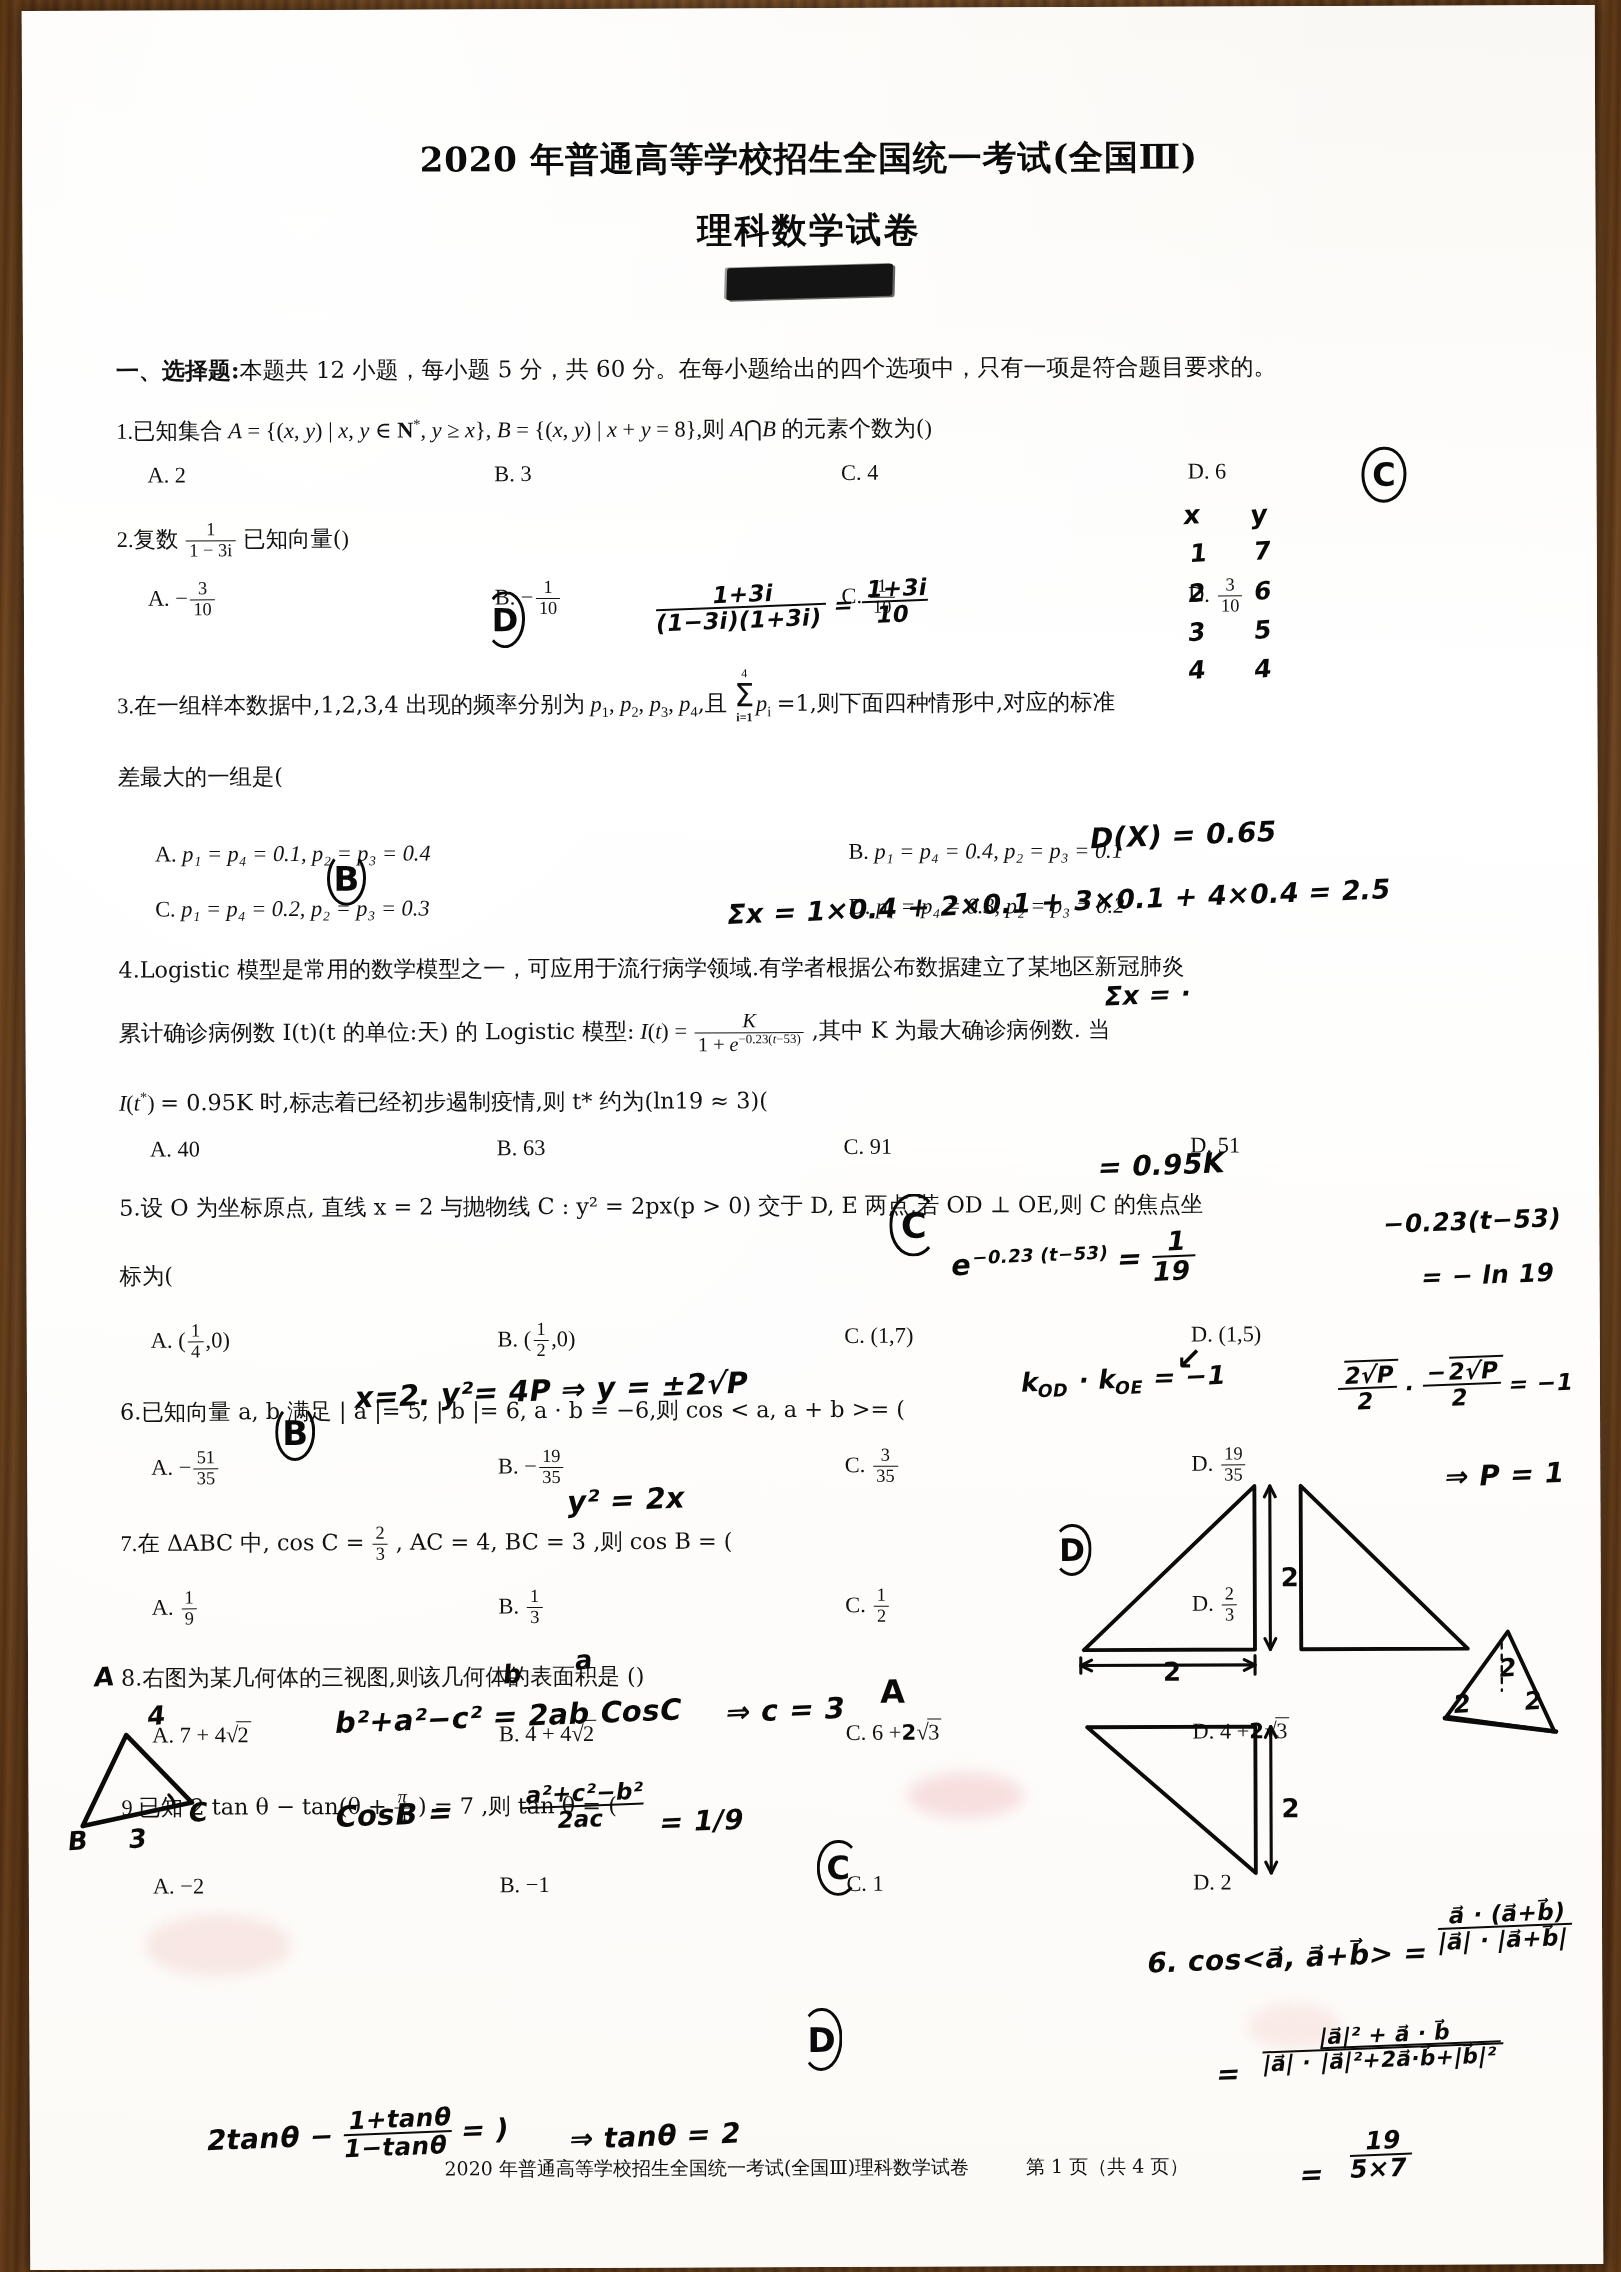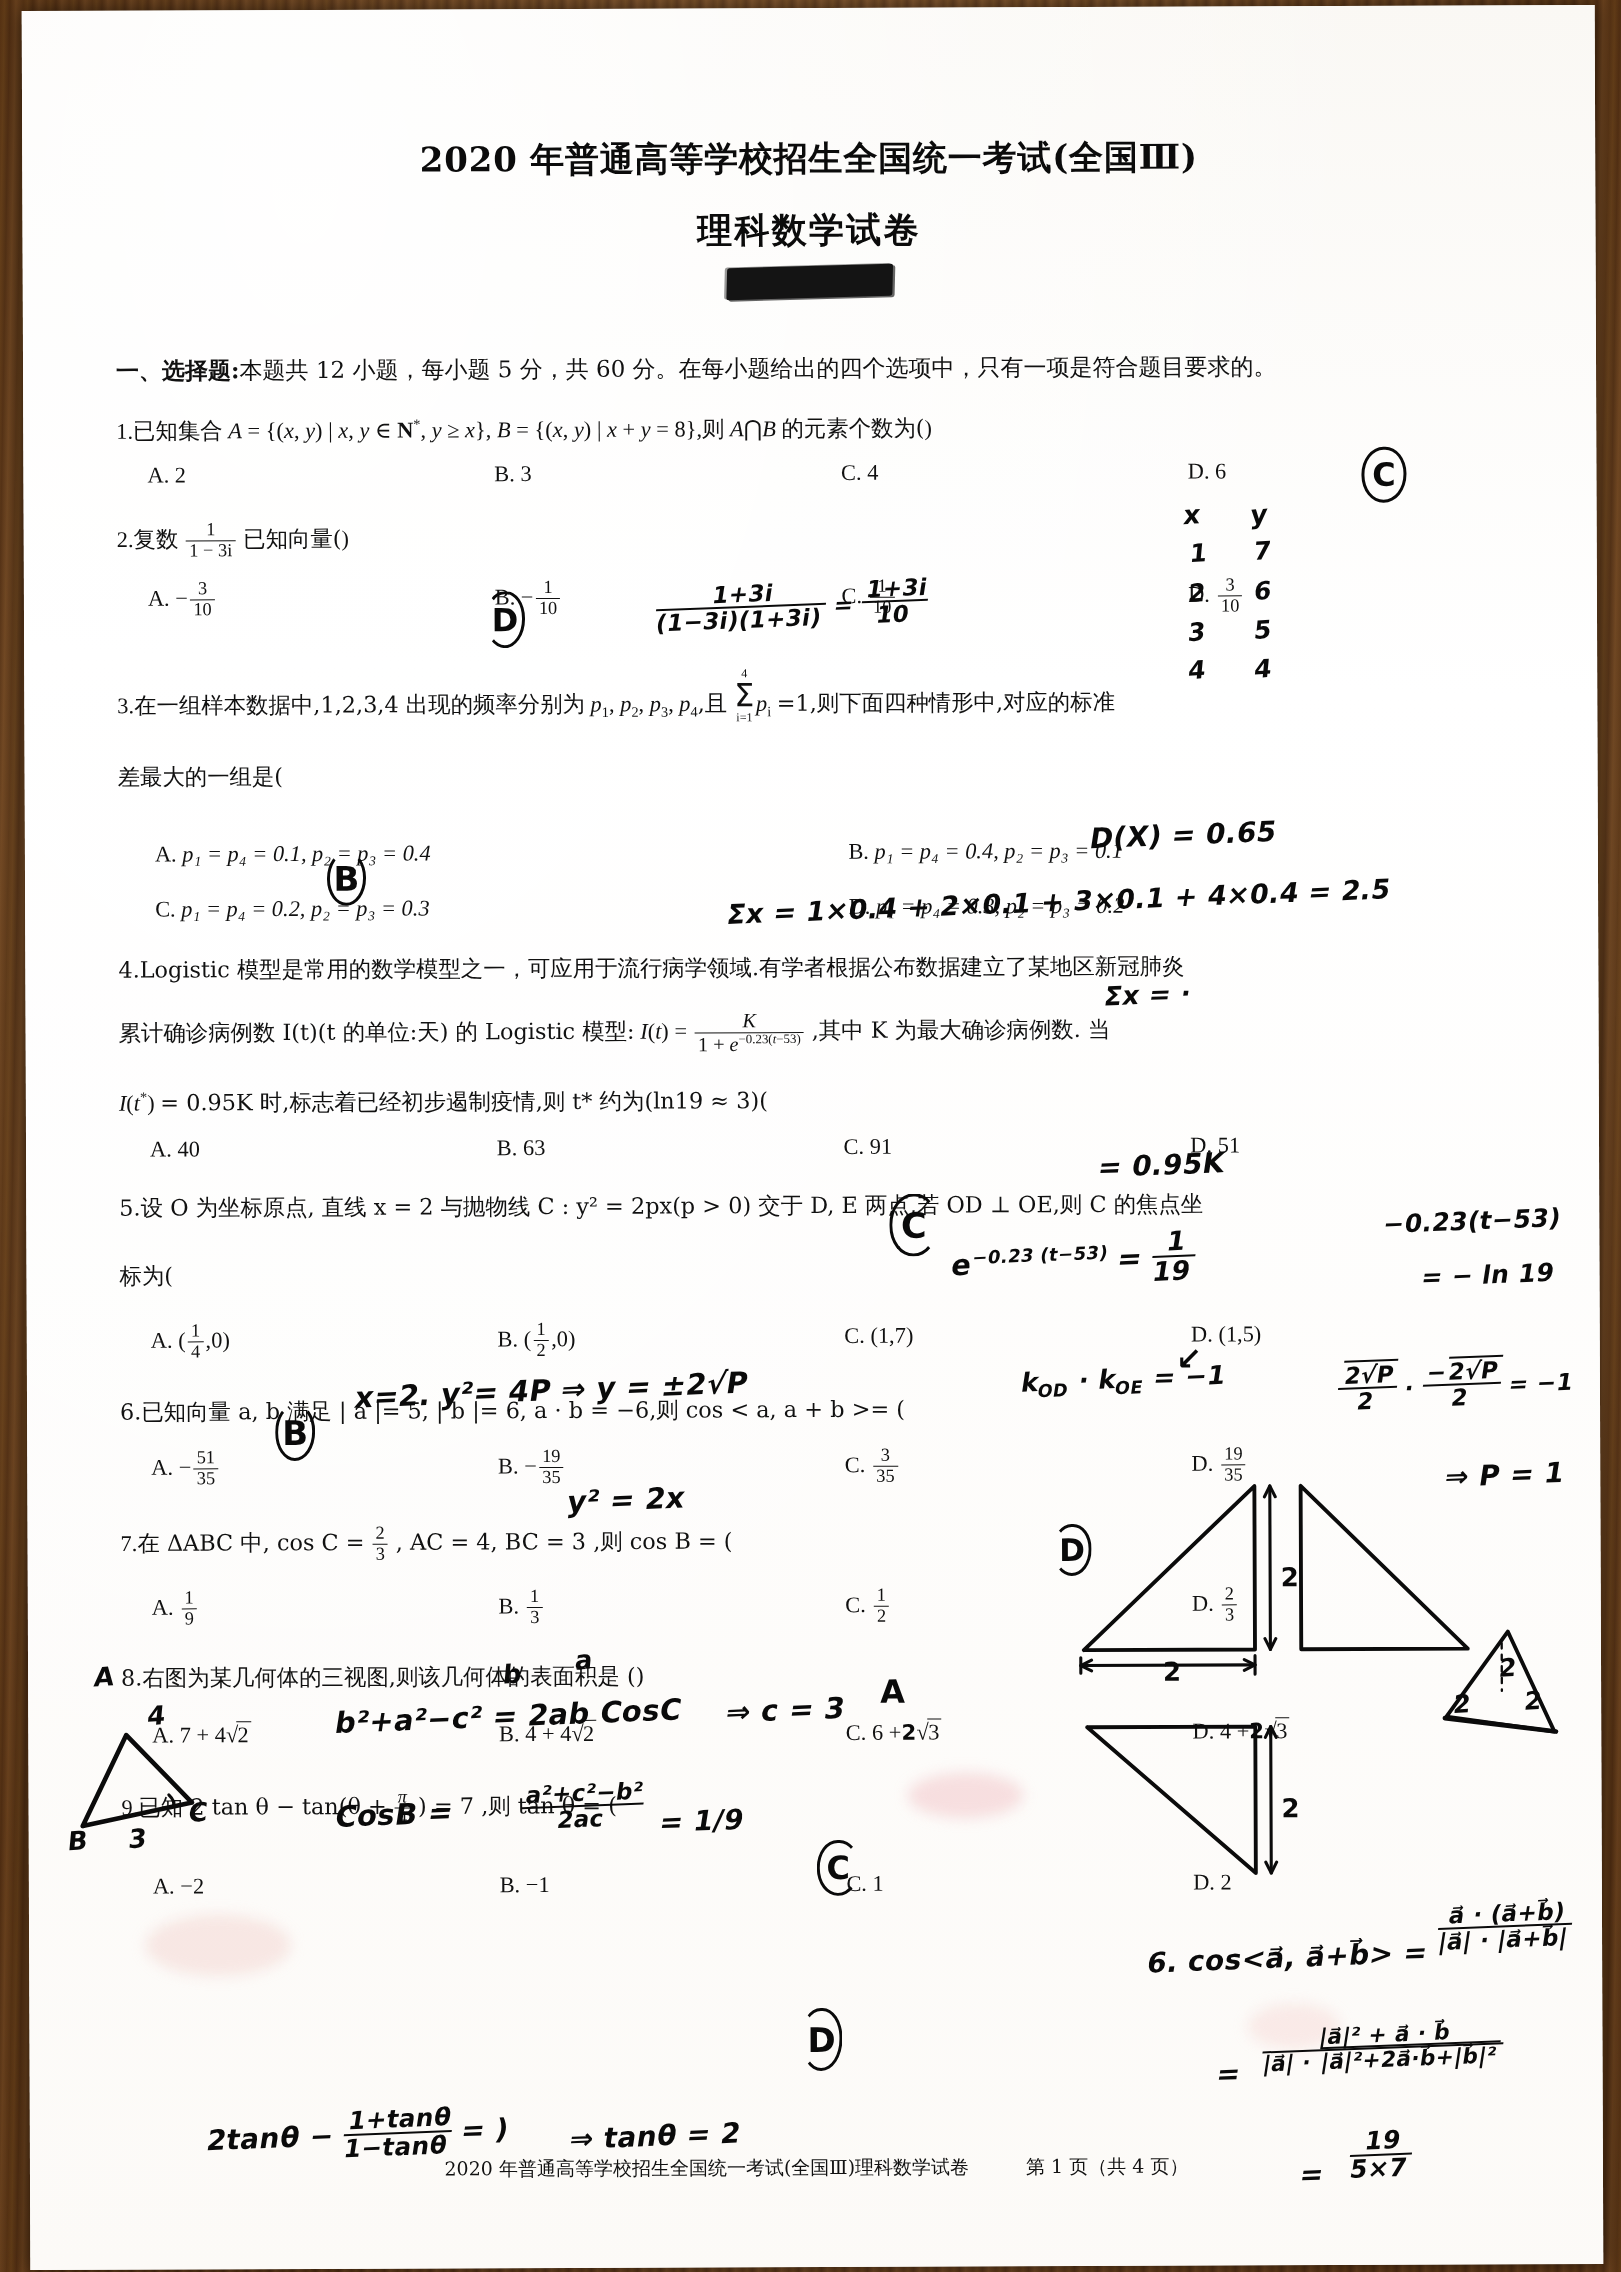--- a/index.html
+++ b/index.html
@@ -129,21 +129,21 @@
 
   .sum {
     display: inline-block;
     vertical-align: -0.46em;
     text-align: center;
     line-height: 1;
     margin: 0 1.5px;
   }
   .sum .lim-top { display: block; font-size: .54em; }
   .sum .sig { display: block; font-size: 1.42em; font-family: "DejaVu Sans", sans-serif; }
-  .sum .lim-bot { display: block; font-size: .54em; }
+  .sum .lim-bot { display: block; font-size: .54em; font-weight: bold; }
 
   sup.x { font-size: .64em; vertical-align: super; }
   sub.x { font-size: .64em; vertical-align: sub; }
 
   .radical { white-space: nowrap; }
   .radical > .rad-body {
     border-top: 1.2px solid #111;
     padding: 0 2.3px 0 0.8px;
     margin-left: -1.5px;
   }

